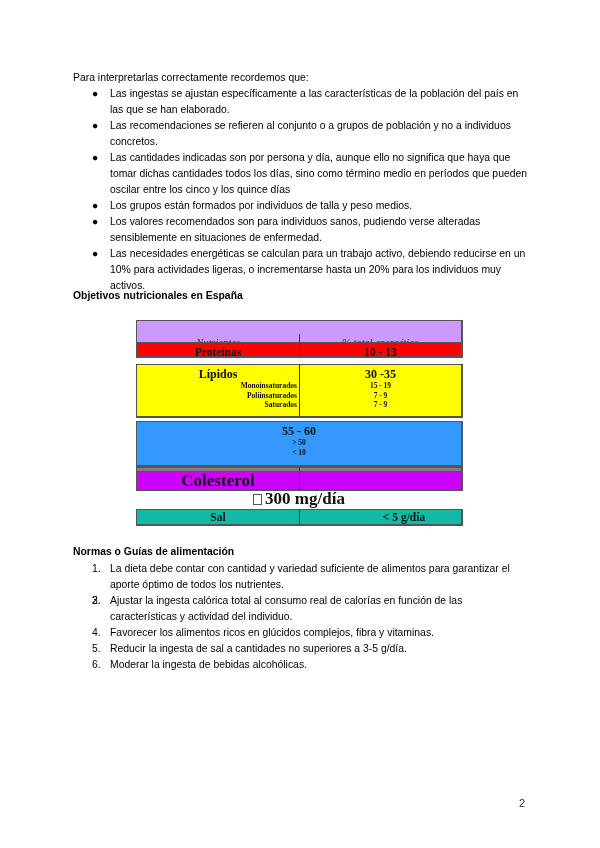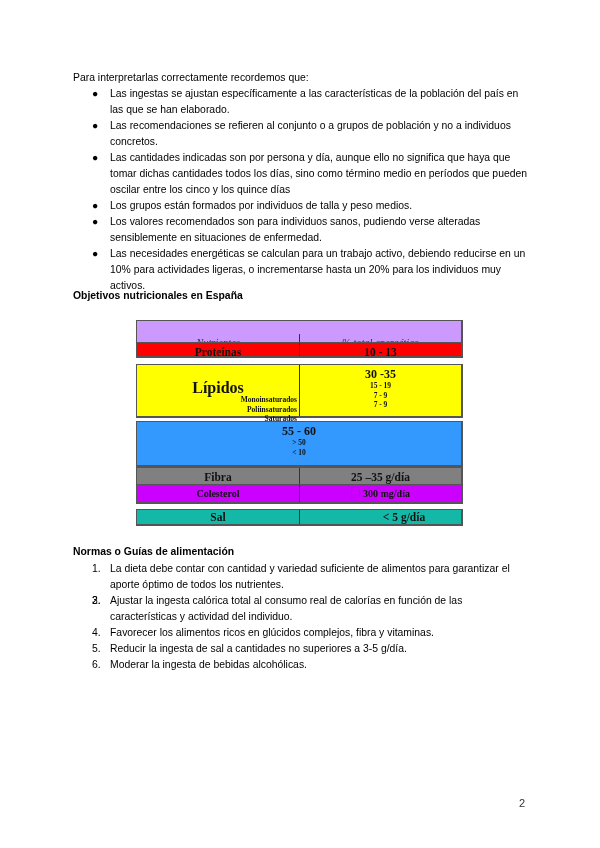--- a/index.html
+++ b/index.html
@@ -20,25 +20,25 @@
          border: 1px solid #555; border-right-width: 2px; border-bottom-width: 2px; }
   .row .c1 { width: 163px; border-right: 1px solid #333; position: relative; box-sizing: border-box; }
   .row .c2 { flex: 1; position: relative; text-align: center; }
   .hdr { top: 0; height: 33px; background: #cc99ff; font-style: italic; font-weight: normal; font-size: 10.5px; align-items: flex-end; }
   .hdr .c1, .hdr .c2 { line-height: 17px; text-align: center; color: #333; }
   .prot { top: 22px; height: 16px; background: #ff0000; font-size: 11.5px; }
   .prot .c1, .prot .c2 { line-height: 18px; text-align: center; }
   .lip { top: 44px; height: 54px; background: #ffff00; }
   .glu { top: 101px; height: 46px; background: #3399ff; }
   .fib { top: 147px; height: 20px; background: #808080; font-size: 11.5px; }
-  .col { top: 164px; height: 20px; background: #cc00ff; font-size: 10px; }
+  .col { top: 151px; height: 20px; background: #cc00ff; font-size: 17px; flex-direction: column; }
   .sal { top: 189px; height: 17px; background: #99ff99; font-size: 11.5px; }
   .fib .c1, .fib .c2, .col .c1, .col .c2 { line-height: 18px; text-align: center; }
   .sal .c1, .sal .c2 { line-height: 15px; text-align: center; }
-  .main-name { font-size: 16px; text-align: center; padding-top: 16px; line-height: 14px; }
+  .main-name { font-size: 12px; text-align: center; padding-top: 2px; line-height: 14px; }
   .main-val { font-size: 12px; text-align: center; padding-top: 2px; line-height: 14px; }
   .sub { font-size: 7.5px; text-align: right; padding-right: 2px; line-height: 9.5px; }
   .subv { font-size: 7.5px; text-align: center; line-height: 9.5px; }
   .box-glyph { display: inline-block; width: 7px; height: 9px; border: 1px solid #555; vertical-align: -1px; margin-right: 3px; }
 
   ol.norms { position: absolute; left: 92px; top: 561px; width: 440px; margin: 0; padding: 0;
              list-style: none; font-size: 10.4px; line-height: 16px; }
   ol.norms li { position: relative; padding-left: 18px; }
   ol.norms li .num { position: absolute; left: 0; top: 0; }
   .pagenum { position: absolute; left: 519px; top: 797px; font-size: 11px; color: #333; }

